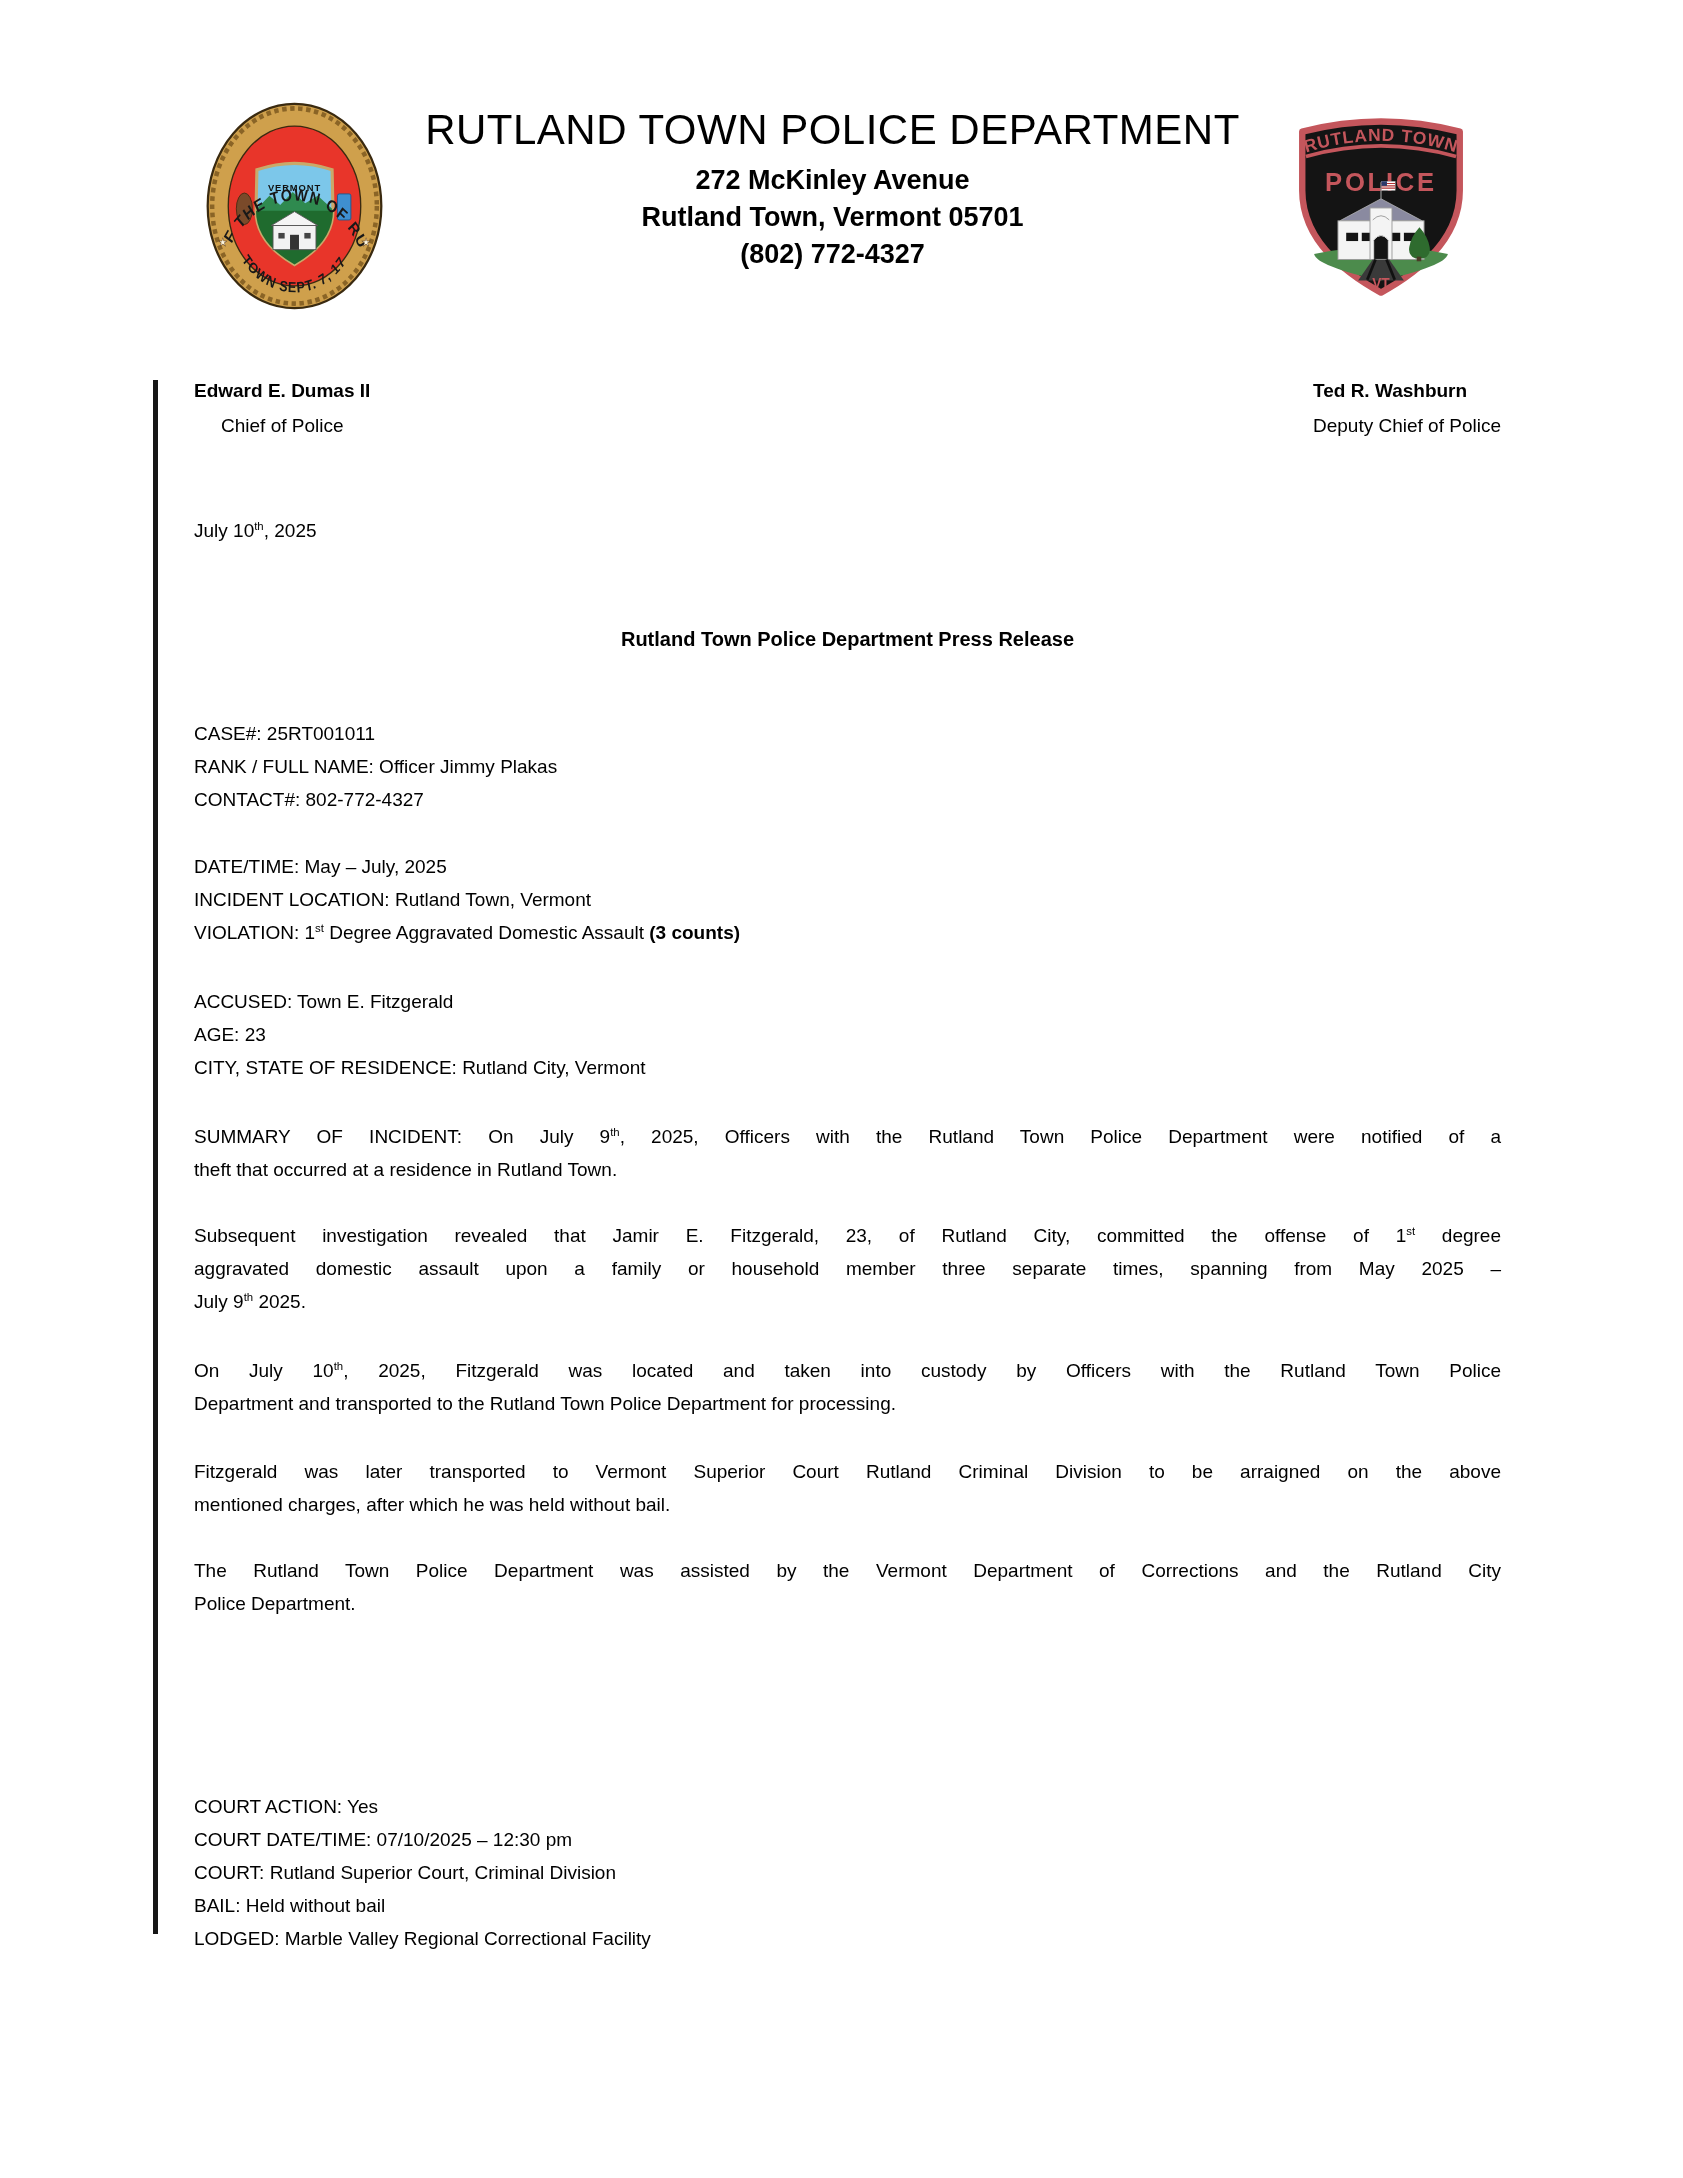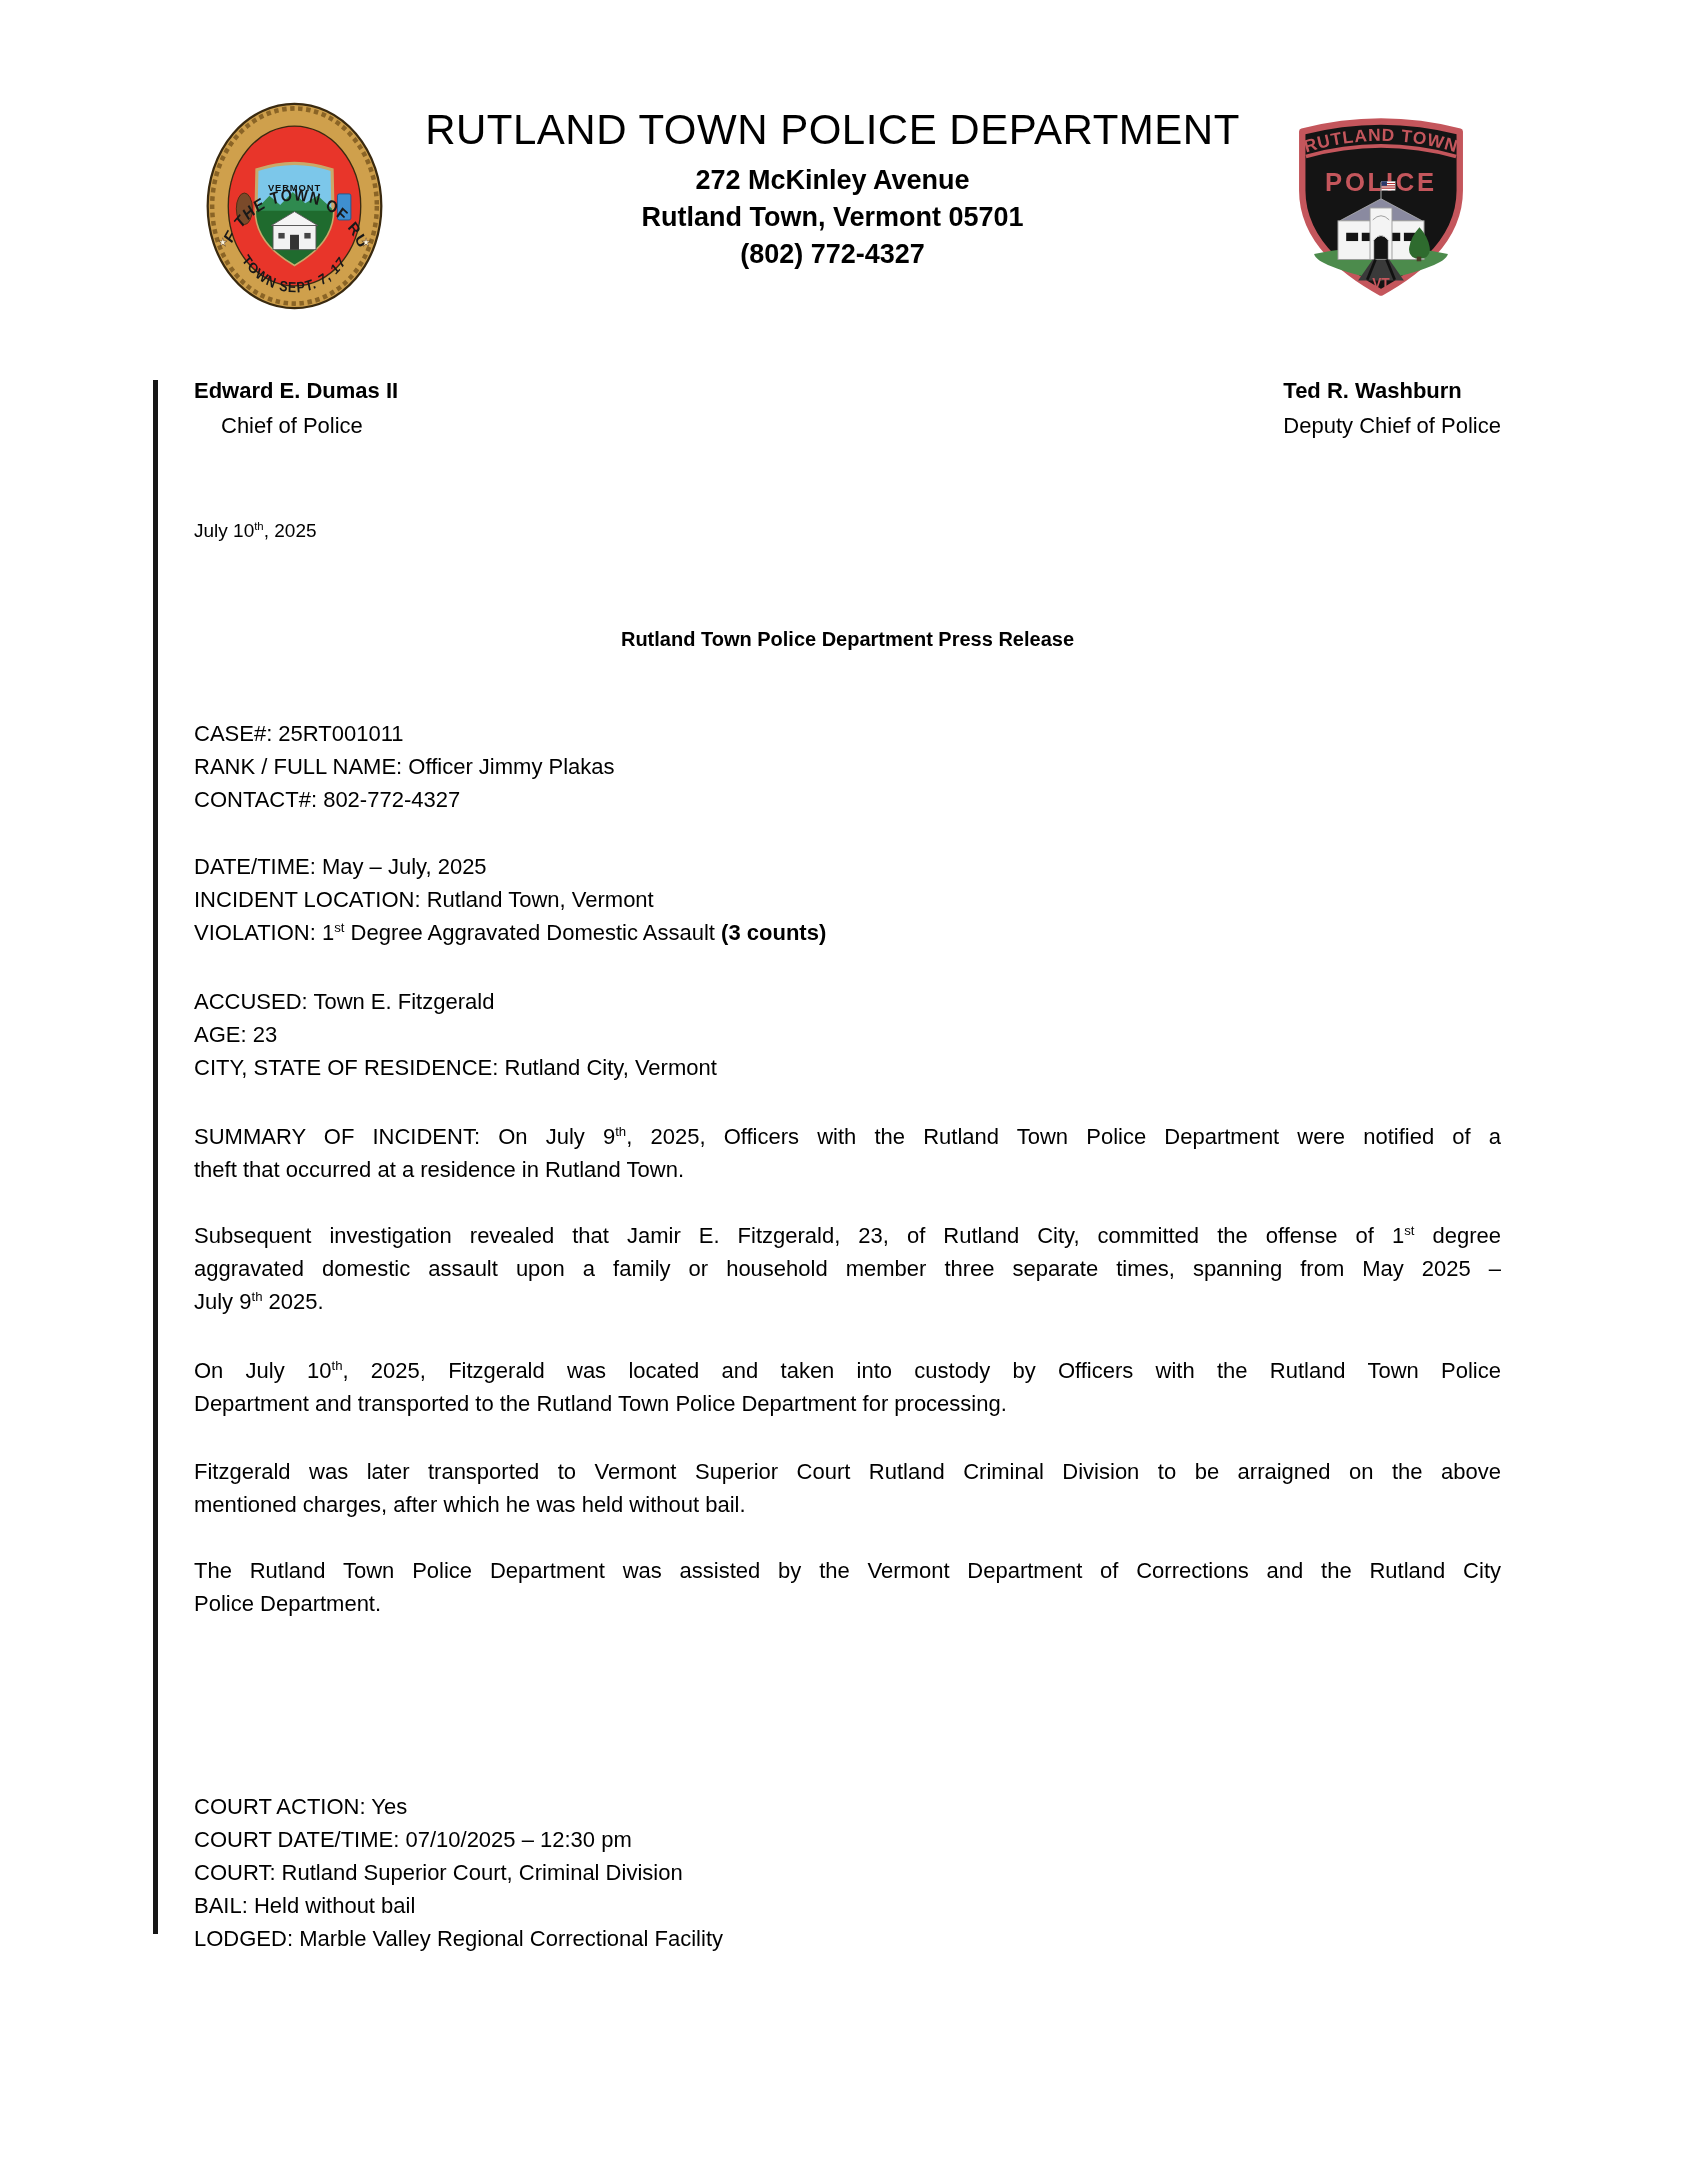--- a/index.html
+++ b/index.html
@@ -17,31 +17,31 @@
   
   .hdr-title{position:absolute;top:106px;left:0;width:1665px;text-align:center;font-size:42px;font-weight:400;letter-spacing:0.5px;}
   .hdr-address{position:absolute;top:162px;left:0;width:1665px;text-align:center;font-size:27px;font-weight:700;line-height:37px;}
   .seal-wrap{position:absolute;left:205px;top:101px;width:179px;height:210px;}
   .patch-wrap{position:absolute;left:1294px;top:104px;width:174px;height:195px;}
 
   
   .vrule{position:absolute;left:153px;top:380px;width:4.5px;height:1554px;background:#161616;}
 
   
-  .officials{position:absolute;top:373px;left:194px;width:1307px;display:flex;justify-content:space-between;font-size:22px;line-height:35px;}
+  .officials{position:absolute;top:373px;left:194px;width:1307px;display:flex;justify-content:space-between;font-size:19px;line-height:35px;}
   .off-name{font-weight:700;}
   .off-title{}
   .off-left .off-title{padding-left:27px;}
   .off-right{text-align:left;}
 
   .date-line{position:absolute;top:514px;left:194px;font-size:19px;line-height:33px;}
   .pr-heading{position:absolute;top:628px;left:194px;width:1307px;text-align:center;font-size:20px;font-weight:700;}
 
   
-  .tblock{position:absolute;left:194px;width:1307px;font-size:22px;line-height:33px;}
+  .tblock{position:absolute;left:194px;width:1307px;font-size:19px;line-height:33px;}
   .para .line{text-align:justify;text-align-last:justify;}
   .para .line:last-child{text-align-last:left;}
   #case-block{top:717px;}
   #incident-block{top:850px;}
   #accused-block{top:985px;}
   #summary-para{top:1120px;}
   #investigation-para{top:1219px;}
   #custody-para{top:1354px;}
   #arraignment-para{top:1455px;}
   #assistance-para{top:1554px;}

